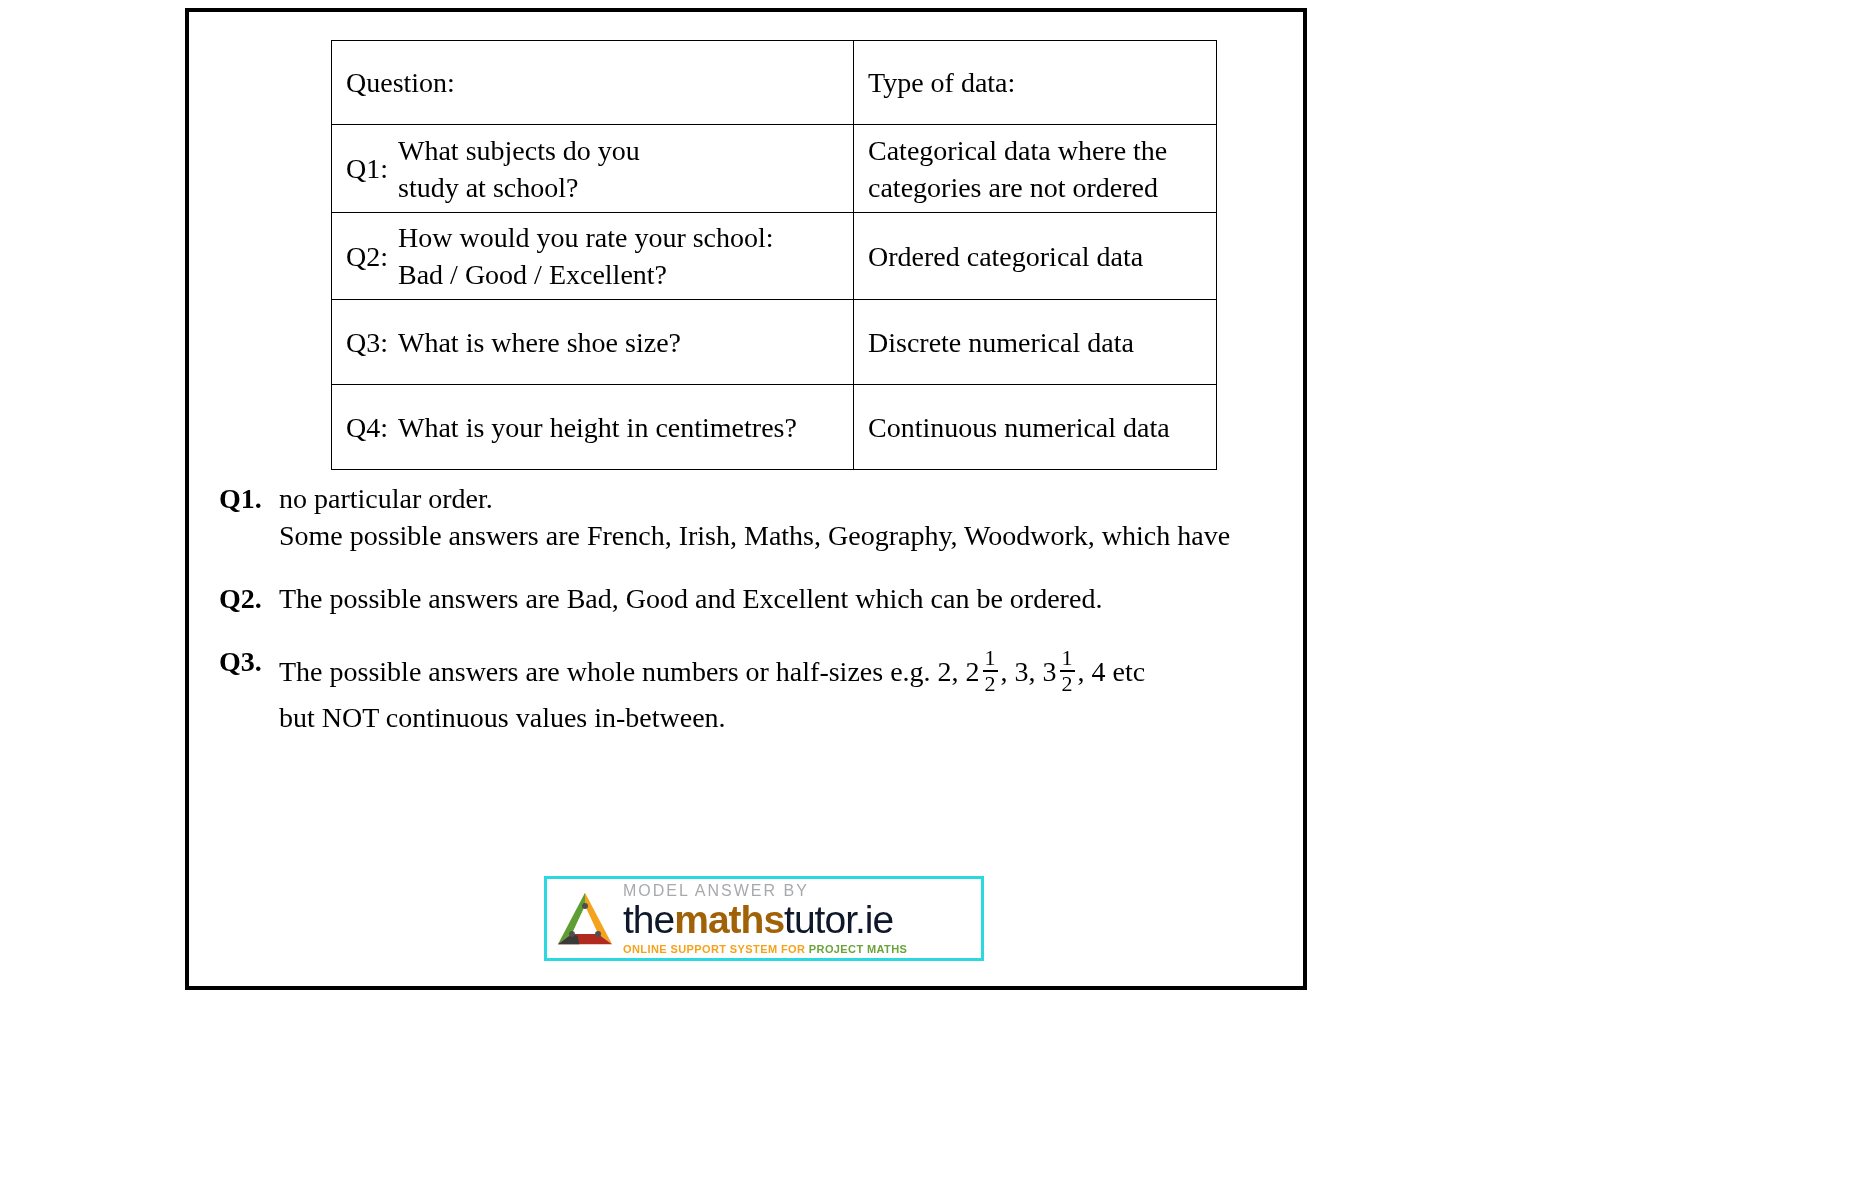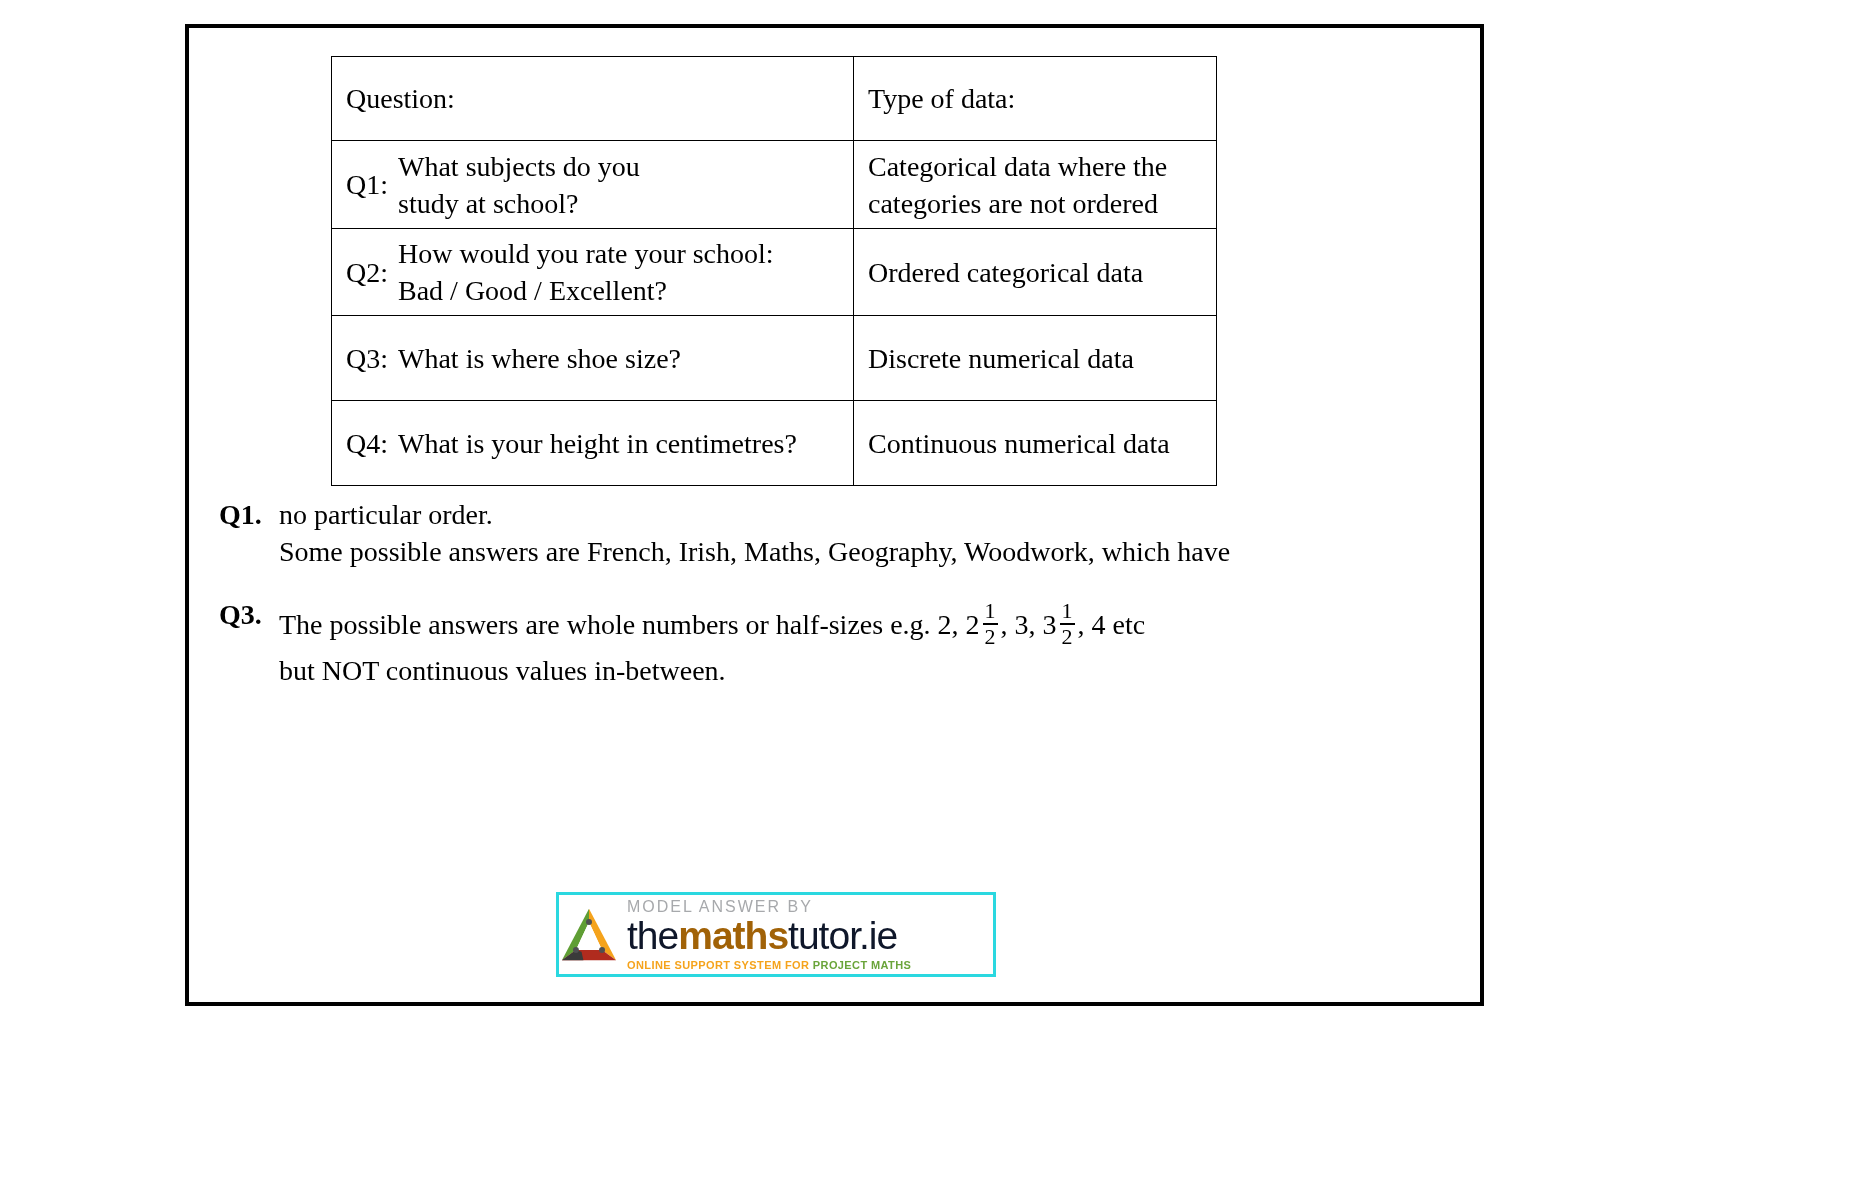--- a/index.html
+++ b/index.html
@@ -2,22 +2,22 @@
 <html><head>
 <meta charset="utf-8">
 <style>
   * { margin:0; padding:0; box-sizing:border-box; }
   html,body { background:#ffffff; }
   .page {
     position:relative; width:1870px; height:1188px; background:#ffffff;
     font-family:"Liberation Serif", serif; color:#000;
   }
   .doc {
-    position:absolute; left:185px; top:8px; width:1299px; height:982px;
-    border:4px solid #000; background:#fff;margin-top:16px;
+    position:absolute; left:185px; top:8px; width:1122px; height:982px;
+    border:4px solid #000; background:#fff;
   }
   
   .table-wrap { position:absolute; left:142px; top:28px; }
   table { border-collapse:collapse; }
   td {
     border:1.5px solid #000; font-size:28px; line-height:37px;
     padding:0 14px; vertical-align:middle; background:#fff;
   }
   col.c1 { width:522px; } col.c2 { width:363px; }
   tr.r0 { height:84px; } tr.r1 { height:88px; } tr.r2 { height:87px; }
@@ -33,23 +33,23 @@
   .ans-line { display:block; }
   .q3-line1 { display:flex; align-items:center; height:56px; }
   .frac {
     display:inline-flex; flex-direction:column; align-items:center;
     font-size:22px; line-height:24px; margin:0 3px; vertical-align:middle;
   }
   .frac .num { border-bottom:2px solid #000; padding:0 2px; }
   .frac .den { padding:0 2px; }
   
   .logo-box {
-    position:absolute; left:367px; top:864px; width:440px; height:85px;
+    position:absolute; left:355px; top:864px; width:440px; height:85px;
     border:3px solid #2ad8e0; background:#fff;
-    display:flex; align-items:center; padding:3px 12px 3px 0; gap:8px;
+    display:flex; align-items:center; padding:3px 12px 3px 8px; gap:8px;
     font-family:"Liberation Sans", sans-serif;
   }
   .logo-tri { flex:0 0 auto; }
   .logo-text { display:flex; flex-direction:column; }
   .maby { font-size:16px; letter-spacing:2px; color:#a7a9ac; line-height:19px; }
   .brand { font-size:39px; line-height:40px; letter-spacing:-1px; }
   .brand .b-the, .brand .b-tutor { color:#0f172a; font-weight:400; }
   .brand .b-maths { color:#a16207; font-weight:700; }
   .tagline { font-size:11px; font-weight:bold; line-height:15px; margin-top:2px; text-align:right; letter-spacing:0.4px; }
   .tag-left { color:#f5a31c; }
@@ -134,20 +134,26 @@
     <div class="answers">
 
       <div class="answer">
         <span class="ans-label">Q1.</span>
         <span class="ans-text">
           <span class="ans-line">no particular order.</span>
           <span class="ans-line">Some possible answers are French, Irish, Maths, Geography, Woodwork, which have</span>
         </span>
       </div>
 
+      <div class="answer">
+        <span class="ans-label">Q2.</span>
+        <span class="ans-text">
+          <span class="ans-line">The possible answers are Bad, Good and Excellent which can be ordered.</span>
+        </span>
+      </div>
 
       <div class="answer q3">
         <span class="ans-label">Q3.</span>
         <span class="ans-text">
           <span class="ans-line q3-line1">
             <span>The possible answers are whole numbers or half-sizes e.g.  2, 2</span>
             <span class="frac">
               <span class="num">1</span>
               <span class="den">2</span>
             </span>

